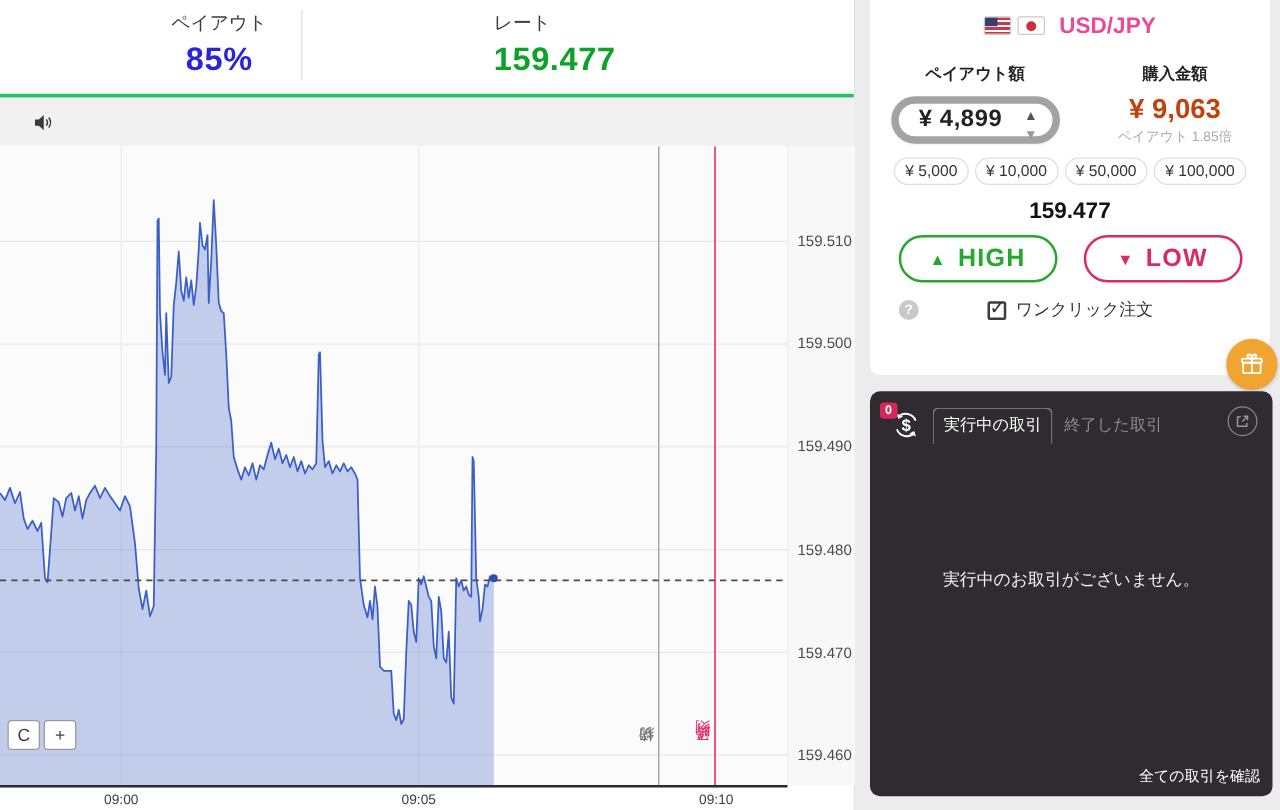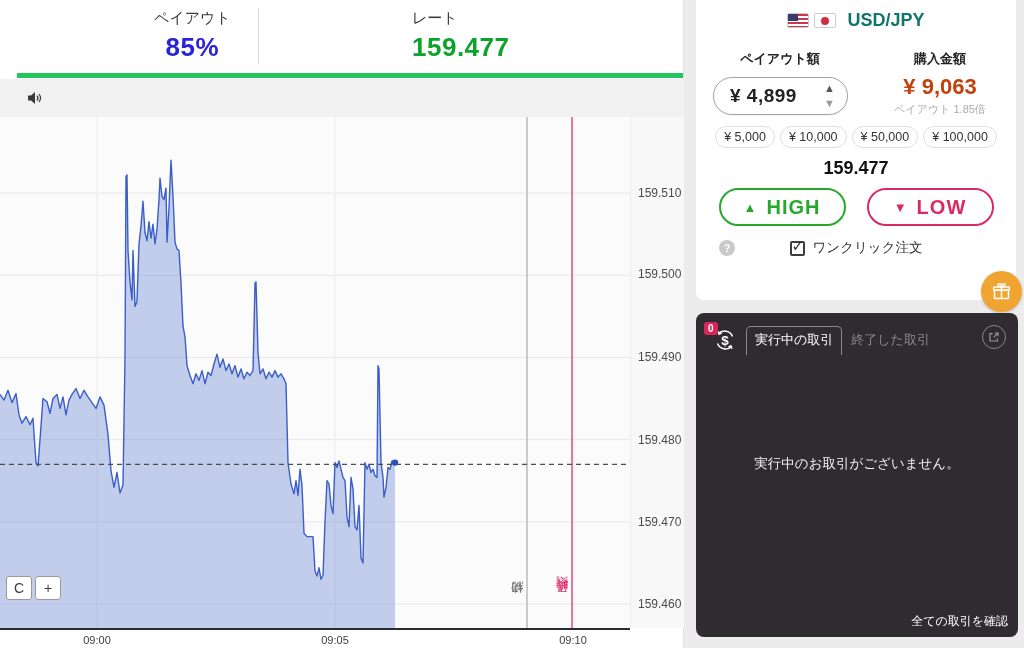--- a/index.html
+++ b/index.html
@@ -1,21 +1,21 @@
 <!DOCTYPE html>
 <html><head>
 <meta charset="utf-8">
 <style>
   * { margin:0; padding:0; box-sizing:border-box; }
   html,body { width:1024px; height:648px; }
   body { font-family:"Liberation Sans","DejaVu Sans",sans-serif; background:#ececec; position:relative; overflow:hidden; }
 
   
   .main-card { position:absolute; left:0; top:0; width:684px; height:648px; background:#fff; border-right:1px solid #e0e0e0; }
-  .top-header { position:relative; height:78px; background:#fff; border-bottom:5px solid #22c55e;margin-left:17px; }
+  .top-header { position:relative; height:78px; background:#fff; border-bottom:3px solid #22c55e; }
   .hdr-block { position:absolute; top:9px; }
   .hdr-block .lbl { font-size:15px; color:#3a3a3a; }
   .hdr-block .val { font-size:26px; font-weight:bold; margin-top:4px; letter-spacing:.5px;text-align:center; }
   .hdr-payout { left:137px; }
   .hdr-rate { left:395px; }
   .hdr-divider { position:absolute; left:241px; top:8px; height:56px; width:1px; background:#dcdcdc; }
 
   .toolbar { position:absolute; left:0; top:79px; width:684px; height:38px; background:#f1f1f2; }
   .speaker { position:absolute; left:27px; top:12px; }
 
@@ -32,30 +32,30 @@
   .chart-btns { position:absolute; left:6px; top:459px; display:flex; gap:3px; }
   .chart-btn { width:26px; height:24px; background:#fff; border:1px solid #9a9a9a; border-radius:3px; font-size:14px; color:#3c3c3c; display:flex; align-items:center; justify-content:center; cursor:pointer; }
 
   
   .side-card { position:absolute; left:696px; top:0; width:320px; height:300px; background:#fff; border-radius:0 0 8px 8px; }
   .pair-row { height:40px; display:flex; align-items:center; justify-content:center; gap:5px; }
   .flag { width:22px; height:15px; border:1px solid #ccc; border-radius:2px; position:relative; overflow:hidden; background:#fff; }
   .flag-us { background:repeating-linear-gradient(180deg,#c8374a 0 2px,#fff 2px 4px); }
   .flag-us::after { content:""; position:absolute; left:0; top:0; width:10px; height:7px; background:#3c3b6e; }
   .flag-jp::after { content:""; position:absolute; left:6px; top:3px; width:8px; height:8px; border-radius:50%; background:#d22d3d; }
-  .pair-name { font-size:18px; font-weight:bold; color:#0f766e; margin-left:6px; }
+  .pair-name { font-size:18px; font-weight:bold; color:#ec4899; margin-left:6px; }
 
   .timer-row { height:32px; border-top:1px solid #e7e7e7; border-bottom:1px solid #e7e7e7; display:flex; align-items:center; justify-content:center; gap:4px; font-size:13px; }
   .timer-row .t-lbl { color:#5f5f5f; }
   .timer-row .t-val { color:#e8315f; font-weight:bold; }
 
   .ctl-heads { display:grid; grid-template-columns:168px 1fr; margin-top:10px; }
   .ctl-heads div { text-align:center; font-size:13px; font-weight:bold; color:#222; }
   .ctl-row { display:grid; grid-template-columns:168px 1fr; margin-top:6px; align-items:center; }
-  .amount-input { position:relative; width:135px; height:38px; margin-left:17px; background:#fff; border:1px solid #a3a3a3; border-radius:19px; box-shadow:0 1px 2px rgba(0,0,0,.06); display:flex; align-items:center; cursor:text; }
+  .amount-input { position:relative; width:135px; height:38px; margin-left:17px; background:#fff; border:6px solid #a3a3a3; border-radius:19px; box-shadow:0 1px 2px rgba(0,0,0,.06); display:flex; align-items:center; cursor:text; }
   .amount-input .amt { font-size:19px; font-weight:bold; color:#222; margin-left:16px; letter-spacing:.5px; }
   .spin { position:absolute; right:12px; top:3px; display:flex; flex-direction:column; line-height:15px; text-align:center; }
   .spin .up { font-size:11px; color:#555; cursor:pointer; }
   .spin .dn { font-size:11px; color:#9a9a9a; cursor:pointer; }
   .payout-col { text-align:center; }
   .payout-col .pv { font-size:22px; font-weight:bold; color:#c2410c; }
   .payout-col .pm { font-size:11px; color:#ababab; margin-top:2px; }
 
   .quick-row { display:flex; justify-content:center; gap:5px; margin-top:9px;align-items:flex-end; }
   .quick-pill { font-size:12.5px; color:#333; background:#fff; border:1px solid #dfdfdf; border-radius:12px; padding:3px 8px; cursor:pointer; white-space:nowrap; }

